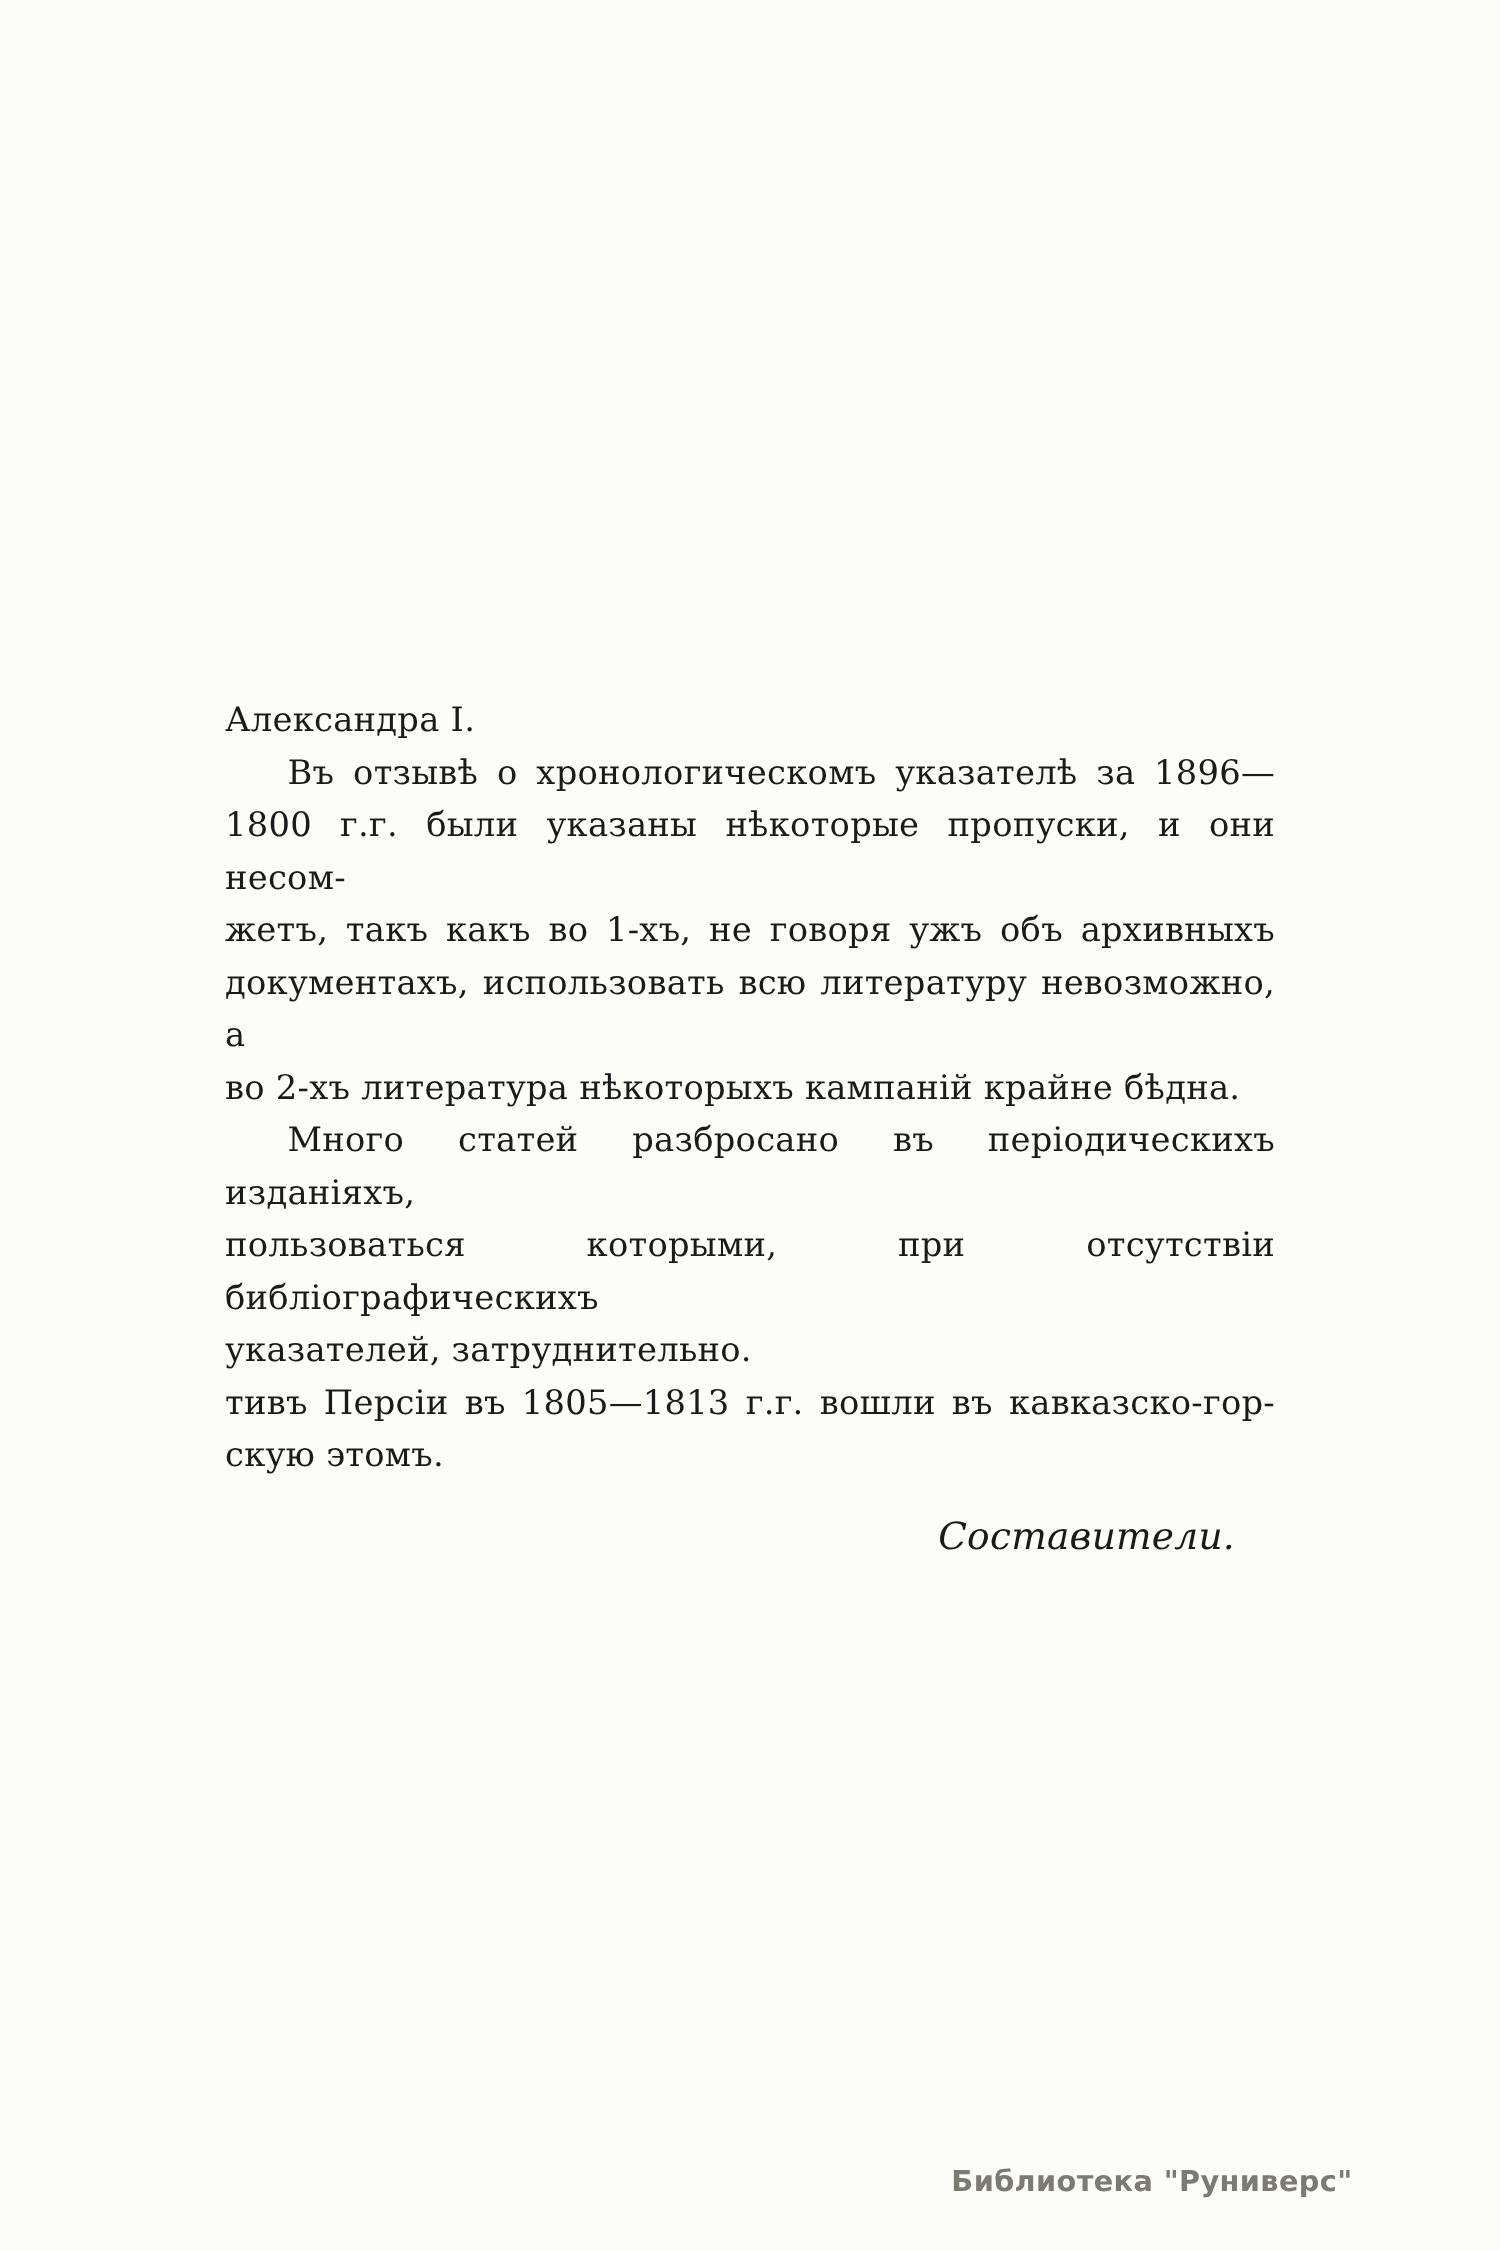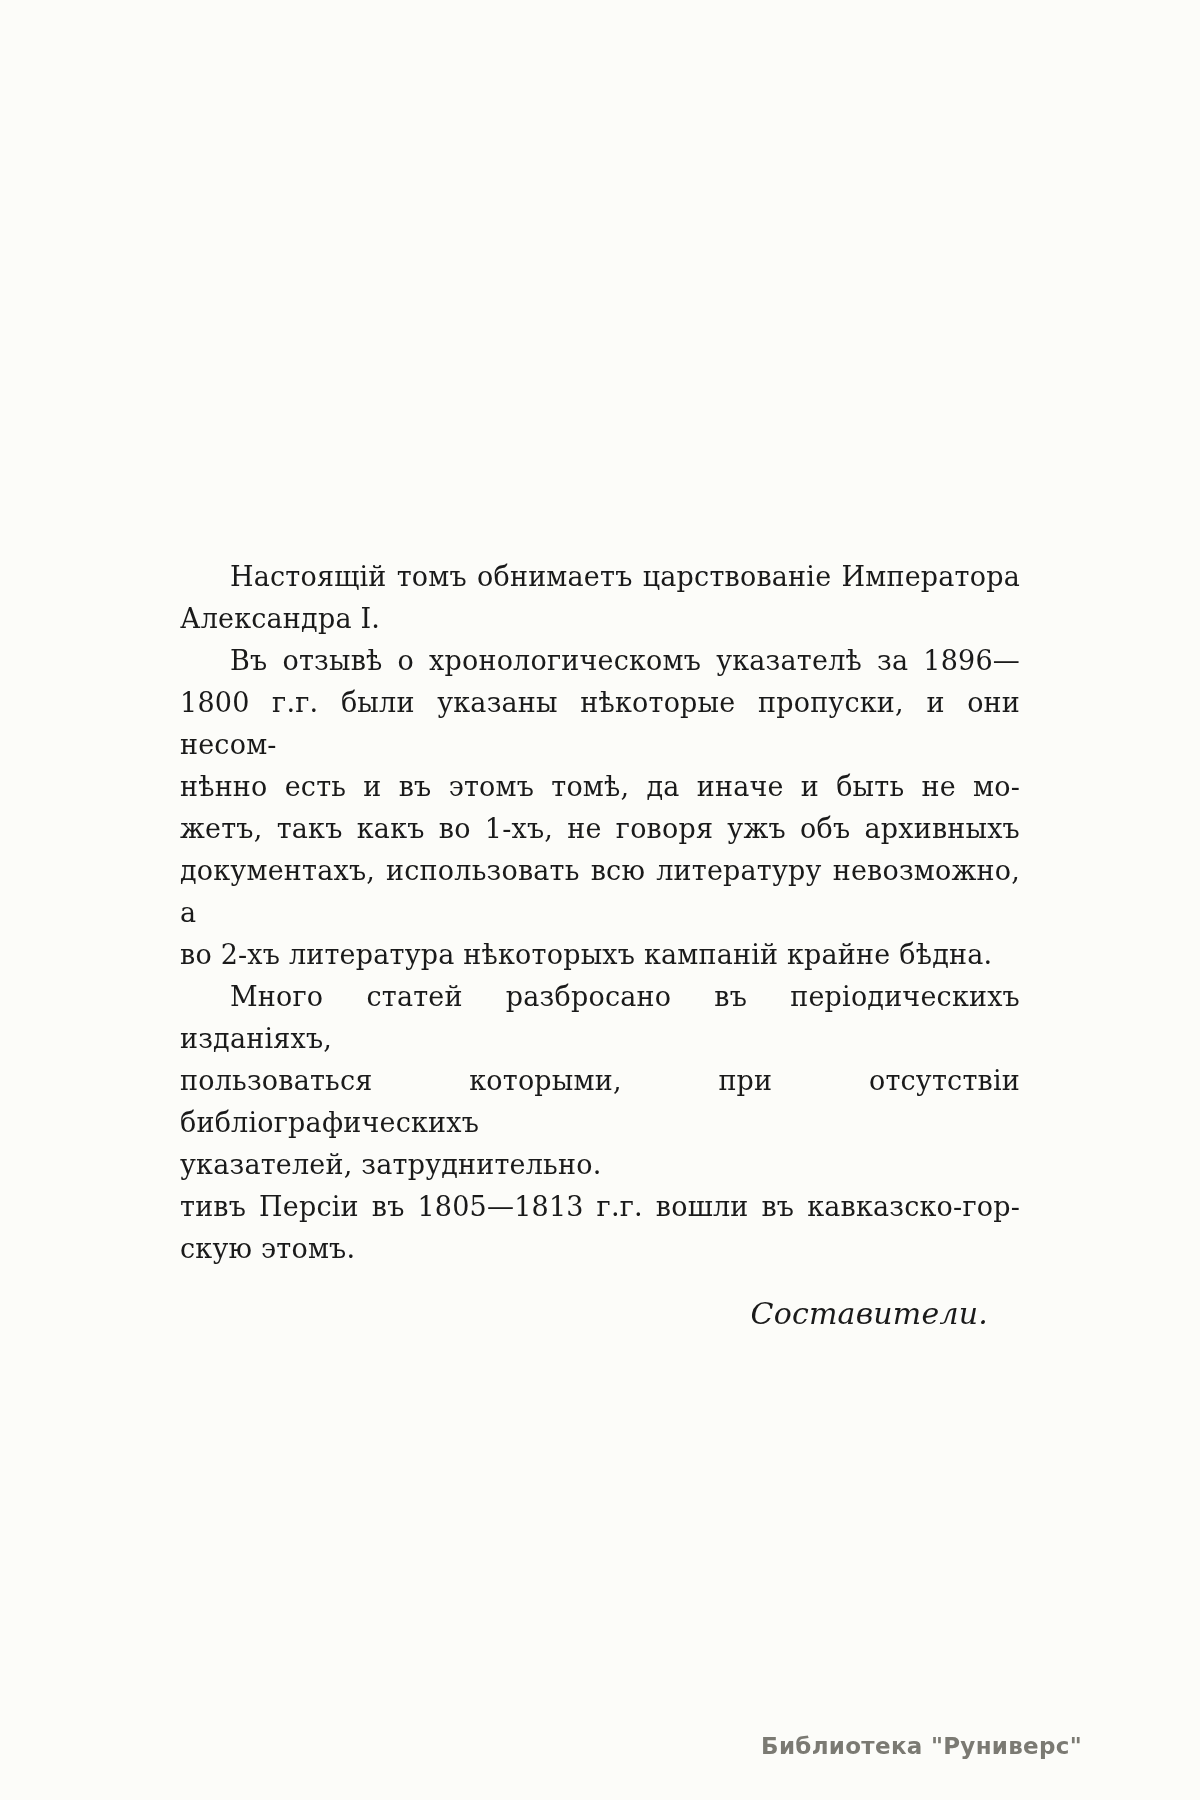--- a/index.html
+++ b/index.html
@@ -65,25 +65,23 @@
     letter-spacing: 0.3px;
     color: #7b7a73;
   }
 </style>
 </head>
 <body>
 
 <div class="scan-page">
   <div class="body-text">
     <div id="lines-container">
-        <div class="text-line justified indented">Настоящій томъ обнимаетъ царствованіе Императора</div>
         <div class="text-line left">Александра I.</div>
         <div class="text-line justified indented">Въ отзывѣ о хронологическомъ указателѣ за 1896—</div>
         <div class="text-line justified">1800 г.г. были указаны нѣкоторые пропуски, и они несом-</div>
-        <div class="text-line justified">нѣнно есть и въ этомъ томѣ, да иначе и быть не мо-</div>
         <div class="text-line justified">жетъ, такъ какъ во 1-хъ, не говоря ужъ объ архивныхъ</div>
         <div class="text-line justified">документахъ, использовать всю литературу невозможно, а</div>
         <div class="text-line left">во 2-хъ литература нѣкоторыхъ кампаній крайне бѣдна.</div>
         <div class="text-line justified indented">Много статей разбросано въ періодическихъ изданіяхъ,</div>
         <div class="text-line justified">пользоваться которыми, при отсутствіи библіографическихъ</div>
         <div class="text-line left">указателей, затруднительно.</div>
         <div class="text-line justified">тивъ Персіи въ 1805—1813 г.г. вошли въ кавказско-гор-</div>
         <div class="text-line left">скую этомъ.</div>
       </div>
     <div class="signature-line">Составители.</div>

